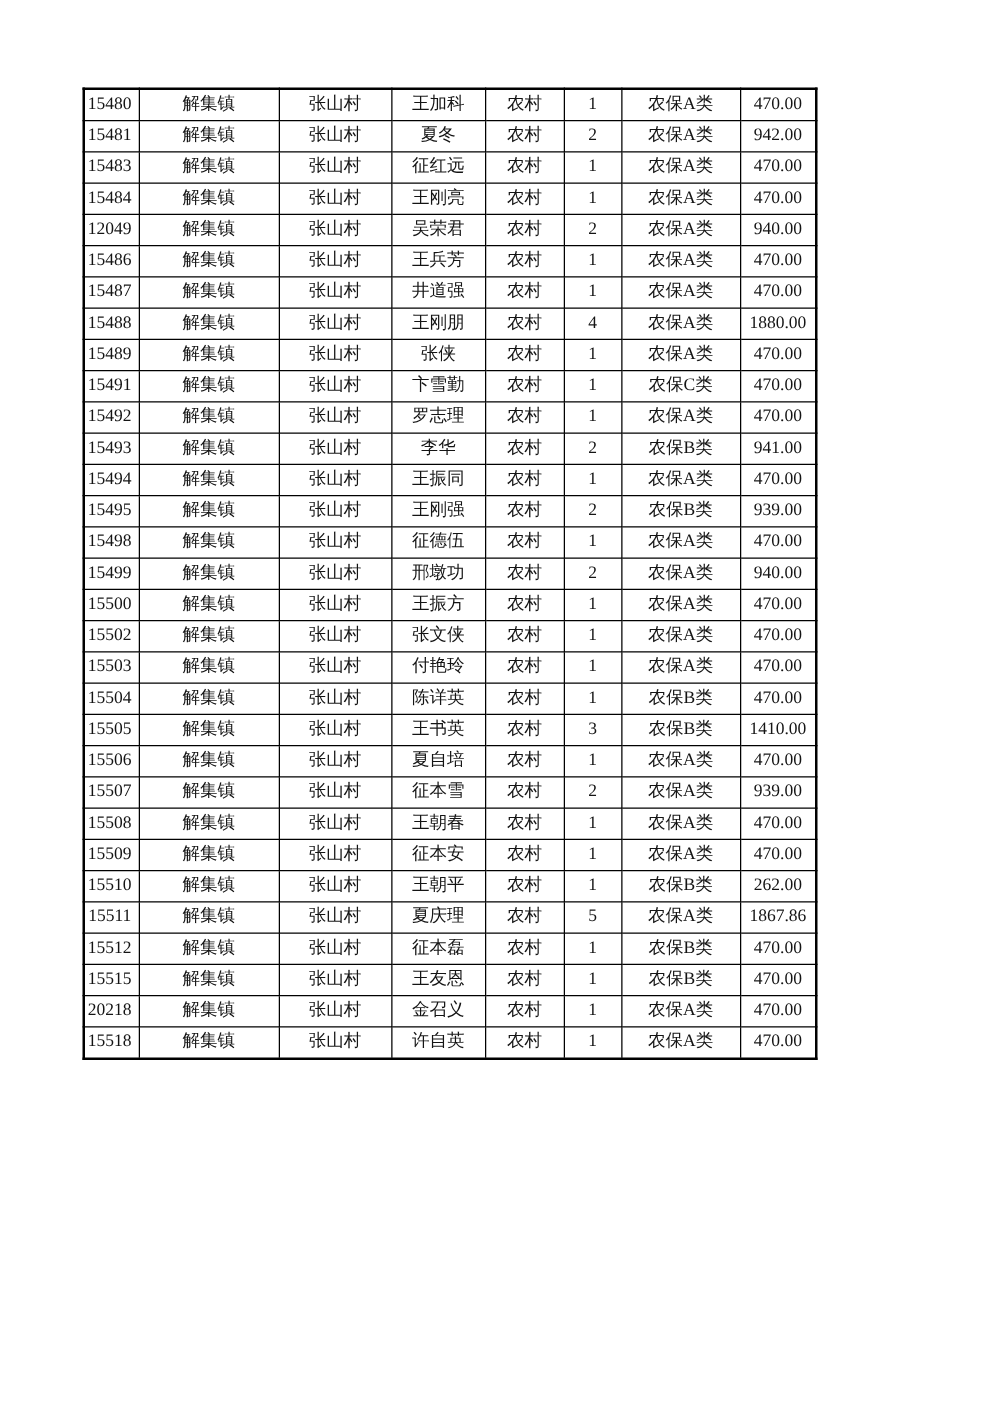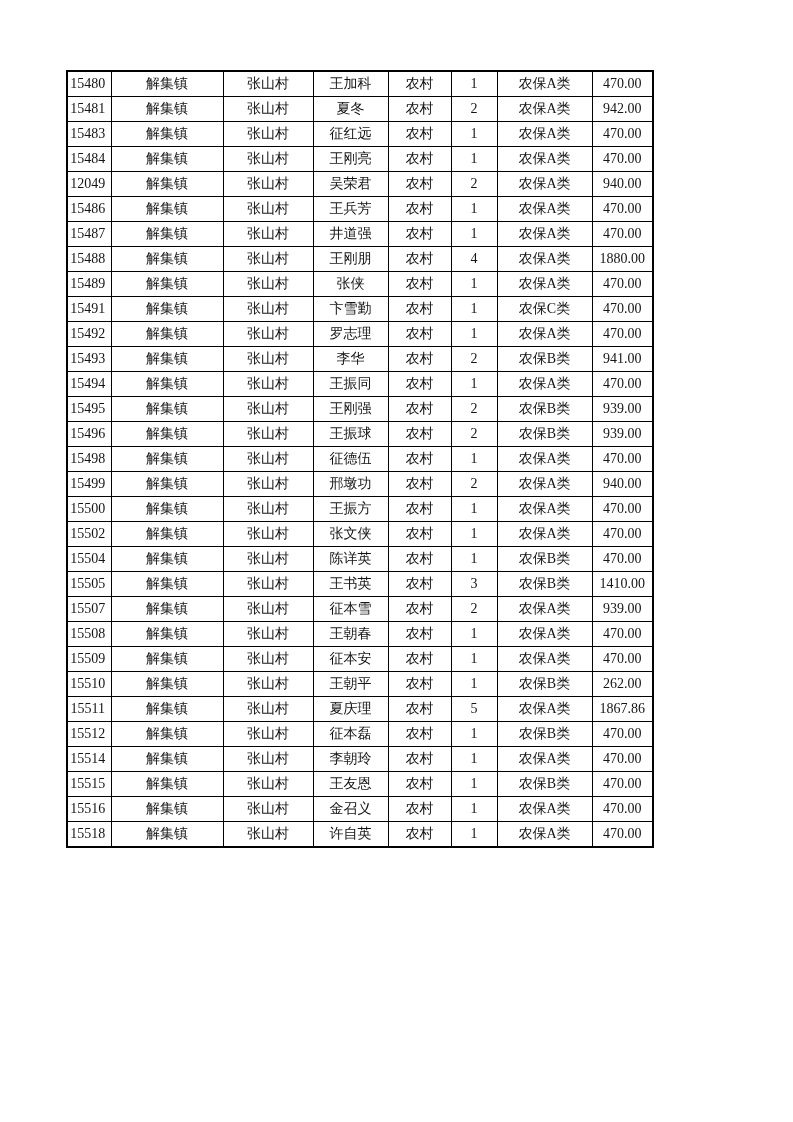--- a/index.html
+++ b/index.html
@@ -196,100 +196,110 @@
           <td class="col-record-id">15495</td>
           <td class="col-town">解集镇</td>
           <td class="col-village">张山村</td>
           <td class="col-person-name">王刚强</td>
           <td class="col-residence-type">农村</td>
           <td class="col-person-count">2</td>
           <td class="col-insurance-category">农保B类</td>
           <td class="col-amount">939.00</td>
         </tr>
         <tr>
-          <td class="col-record-id">15496</td>
-          <td class="col-town">解集镇</td>
-          <td class="col-village">张山村</td>
-          <td class="col-person-name">王振球</td>
-          <td class="col-residence-type">农村</td>
-          <td class="col-person-count">2</td>
-          <td class="col-insurance-category">农保B类</td>
+          <td class="col-record-id">15498</td>
+          <td class="col-town">解集镇</td>
+          <td class="col-village">张山村</td>
+          <td class="col-person-name">征德伍</td>
+          <td class="col-residence-type">农村</td>
+          <td class="col-person-count">1</td>
+          <td class="col-insurance-category">农保A类</td>
+          <td class="col-amount">470.00</td>
+        </tr>
+        <tr>
+          <td class="col-record-id">15499</td>
+          <td class="col-town">解集镇</td>
+          <td class="col-village">张山村</td>
+          <td class="col-person-name">邢墩功</td>
+          <td class="col-residence-type">农村</td>
+          <td class="col-person-count">2</td>
+          <td class="col-insurance-category">农保A类</td>
+          <td class="col-amount">940.00</td>
+        </tr>
+        <tr>
+          <td class="col-record-id">15500</td>
+          <td class="col-town">解集镇</td>
+          <td class="col-village">张山村</td>
+          <td class="col-person-name">王振方</td>
+          <td class="col-residence-type">农村</td>
+          <td class="col-person-count">1</td>
+          <td class="col-insurance-category">农保A类</td>
+          <td class="col-amount">470.00</td>
+        </tr>
+        <tr>
+          <td class="col-record-id">15502</td>
+          <td class="col-town">解集镇</td>
+          <td class="col-village">张山村</td>
+          <td class="col-person-name">张文侠</td>
+          <td class="col-residence-type">农村</td>
+          <td class="col-person-count">1</td>
+          <td class="col-insurance-category">农保A类</td>
+          <td class="col-amount">470.00</td>
+        </tr>
+        <tr>
+          <td class="col-record-id">15503</td>
+          <td class="col-town">解集镇</td>
+          <td class="col-village">张山村</td>
+          <td class="col-person-name">付艳玲</td>
+          <td class="col-residence-type">农村</td>
+          <td class="col-person-count">1</td>
+          <td class="col-insurance-category">农保A类</td>
+          <td class="col-amount">470.00</td>
+        </tr>
+        <tr>
+          <td class="col-record-id">15504</td>
+          <td class="col-town">解集镇</td>
+          <td class="col-village">张山村</td>
+          <td class="col-person-name">陈详英</td>
+          <td class="col-residence-type">农村</td>
+          <td class="col-person-count">1</td>
+          <td class="col-insurance-category">农保B类</td>
+          <td class="col-amount">470.00</td>
+        </tr>
+        <tr>
+          <td class="col-record-id">15505</td>
+          <td class="col-town">解集镇</td>
+          <td class="col-village">张山村</td>
+          <td class="col-person-name">王书英</td>
+          <td class="col-residence-type">农村</td>
+          <td class="col-person-count">3</td>
+          <td class="col-insurance-category">农保B类</td>
+          <td class="col-amount">1410.00</td>
+        </tr>
+        <tr>
+          <td class="col-record-id">15506</td>
+          <td class="col-town">解集镇</td>
+          <td class="col-village">张山村</td>
+          <td class="col-person-name">夏自培</td>
+          <td class="col-residence-type">农村</td>
+          <td class="col-person-count">1</td>
+          <td class="col-insurance-category">农保A类</td>
+          <td class="col-amount">470.00</td>
+        </tr>
+        <tr>
+          <td class="col-record-id">15507</td>
+          <td class="col-town">解集镇</td>
+          <td class="col-village">张山村</td>
+          <td class="col-person-name">征本雪</td>
+          <td class="col-residence-type">农村</td>
+          <td class="col-person-count">2</td>
+          <td class="col-insurance-category">农保A类</td>
           <td class="col-amount">939.00</td>
         </tr>
         <tr>
-          <td class="col-record-id">15498</td>
-          <td class="col-town">解集镇</td>
-          <td class="col-village">张山村</td>
-          <td class="col-person-name">征德伍</td>
-          <td class="col-residence-type">农村</td>
-          <td class="col-person-count">1</td>
-          <td class="col-insurance-category">农保A类</td>
-          <td class="col-amount">470.00</td>
-        </tr>
-        <tr>
-          <td class="col-record-id">15499</td>
-          <td class="col-town">解集镇</td>
-          <td class="col-village">张山村</td>
-          <td class="col-person-name">邢墩功</td>
-          <td class="col-residence-type">农村</td>
-          <td class="col-person-count">2</td>
-          <td class="col-insurance-category">农保A类</td>
-          <td class="col-amount">940.00</td>
-        </tr>
-        <tr>
-          <td class="col-record-id">15500</td>
-          <td class="col-town">解集镇</td>
-          <td class="col-village">张山村</td>
-          <td class="col-person-name">王振方</td>
-          <td class="col-residence-type">农村</td>
-          <td class="col-person-count">1</td>
-          <td class="col-insurance-category">农保A类</td>
-          <td class="col-amount">470.00</td>
-        </tr>
-        <tr>
-          <td class="col-record-id">15502</td>
-          <td class="col-town">解集镇</td>
-          <td class="col-village">张山村</td>
-          <td class="col-person-name">张文侠</td>
-          <td class="col-residence-type">农村</td>
-          <td class="col-person-count">1</td>
-          <td class="col-insurance-category">农保A类</td>
-          <td class="col-amount">470.00</td>
-        </tr>
-        <tr>
-          <td class="col-record-id">15504</td>
-          <td class="col-town">解集镇</td>
-          <td class="col-village">张山村</td>
-          <td class="col-person-name">陈详英</td>
-          <td class="col-residence-type">农村</td>
-          <td class="col-person-count">1</td>
-          <td class="col-insurance-category">农保B类</td>
-          <td class="col-amount">470.00</td>
-        </tr>
-        <tr>
-          <td class="col-record-id">15505</td>
-          <td class="col-town">解集镇</td>
-          <td class="col-village">张山村</td>
-          <td class="col-person-name">王书英</td>
-          <td class="col-residence-type">农村</td>
-          <td class="col-person-count">3</td>
-          <td class="col-insurance-category">农保B类</td>
-          <td class="col-amount">1410.00</td>
-        </tr>
-        <tr>
-          <td class="col-record-id">15507</td>
-          <td class="col-town">解集镇</td>
-          <td class="col-village">张山村</td>
-          <td class="col-person-name">征本雪</td>
-          <td class="col-residence-type">农村</td>
-          <td class="col-person-count">2</td>
-          <td class="col-insurance-category">农保A类</td>
-          <td class="col-amount">939.00</td>
-        </tr>
-        <tr>
           <td class="col-record-id">15508</td>
           <td class="col-town">解集镇</td>
           <td class="col-village">张山村</td>
           <td class="col-person-name">王朝春</td>
           <td class="col-residence-type">农村</td>
           <td class="col-person-count">1</td>
           <td class="col-insurance-category">农保A类</td>
           <td class="col-amount">470.00</td>
         </tr>
         <tr>
@@ -326,41 +336,31 @@
           <td class="col-record-id">15512</td>
           <td class="col-town">解集镇</td>
           <td class="col-village">张山村</td>
           <td class="col-person-name">征本磊</td>
           <td class="col-residence-type">农村</td>
           <td class="col-person-count">1</td>
           <td class="col-insurance-category">农保B类</td>
           <td class="col-amount">470.00</td>
         </tr>
         <tr>
-          <td class="col-record-id">15514</td>
-          <td class="col-town">解集镇</td>
-          <td class="col-village">张山村</td>
-          <td class="col-person-name">李朝玲</td>
-          <td class="col-residence-type">农村</td>
-          <td class="col-person-count">1</td>
-          <td class="col-insurance-category">农保A类</td>
-          <td class="col-amount">470.00</td>
-        </tr>
-        <tr>
           <td class="col-record-id">15515</td>
           <td class="col-town">解集镇</td>
           <td class="col-village">张山村</td>
           <td class="col-person-name">王友恩</td>
           <td class="col-residence-type">农村</td>
           <td class="col-person-count">1</td>
           <td class="col-insurance-category">农保B类</td>
           <td class="col-amount">470.00</td>
         </tr>
         <tr>
-          <td class="col-record-id">15516</td>
+          <td class="col-record-id">20218</td>
           <td class="col-town">解集镇</td>
           <td class="col-village">张山村</td>
           <td class="col-person-name">金召义</td>
           <td class="col-residence-type">农村</td>
           <td class="col-person-count">1</td>
           <td class="col-insurance-category">农保A类</td>
           <td class="col-amount">470.00</td>
         </tr>
         <tr>
           <td class="col-record-id">15518</td>

